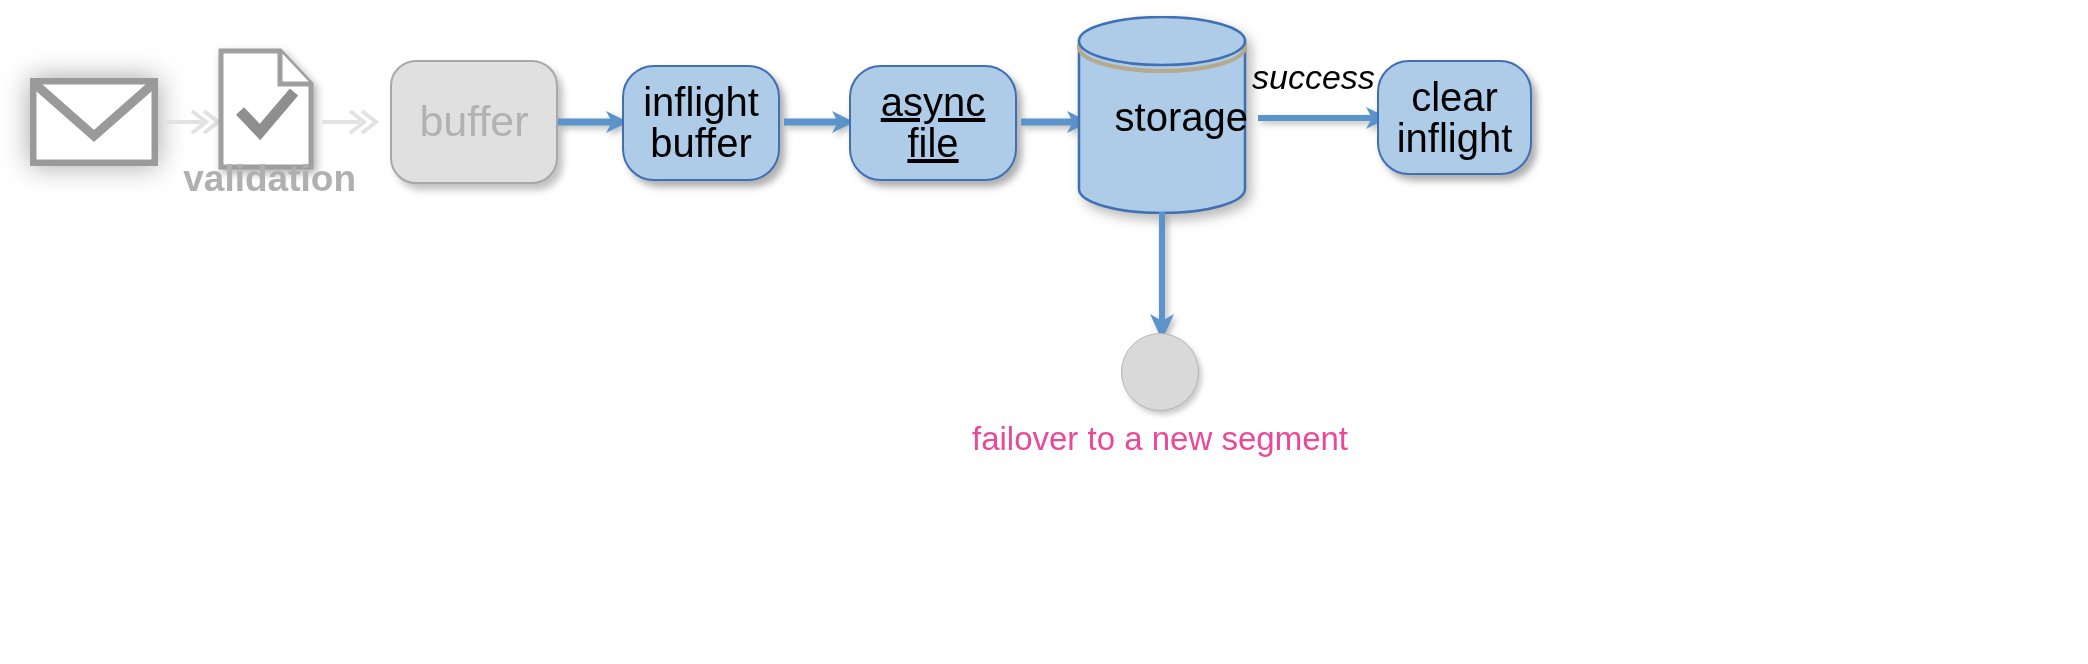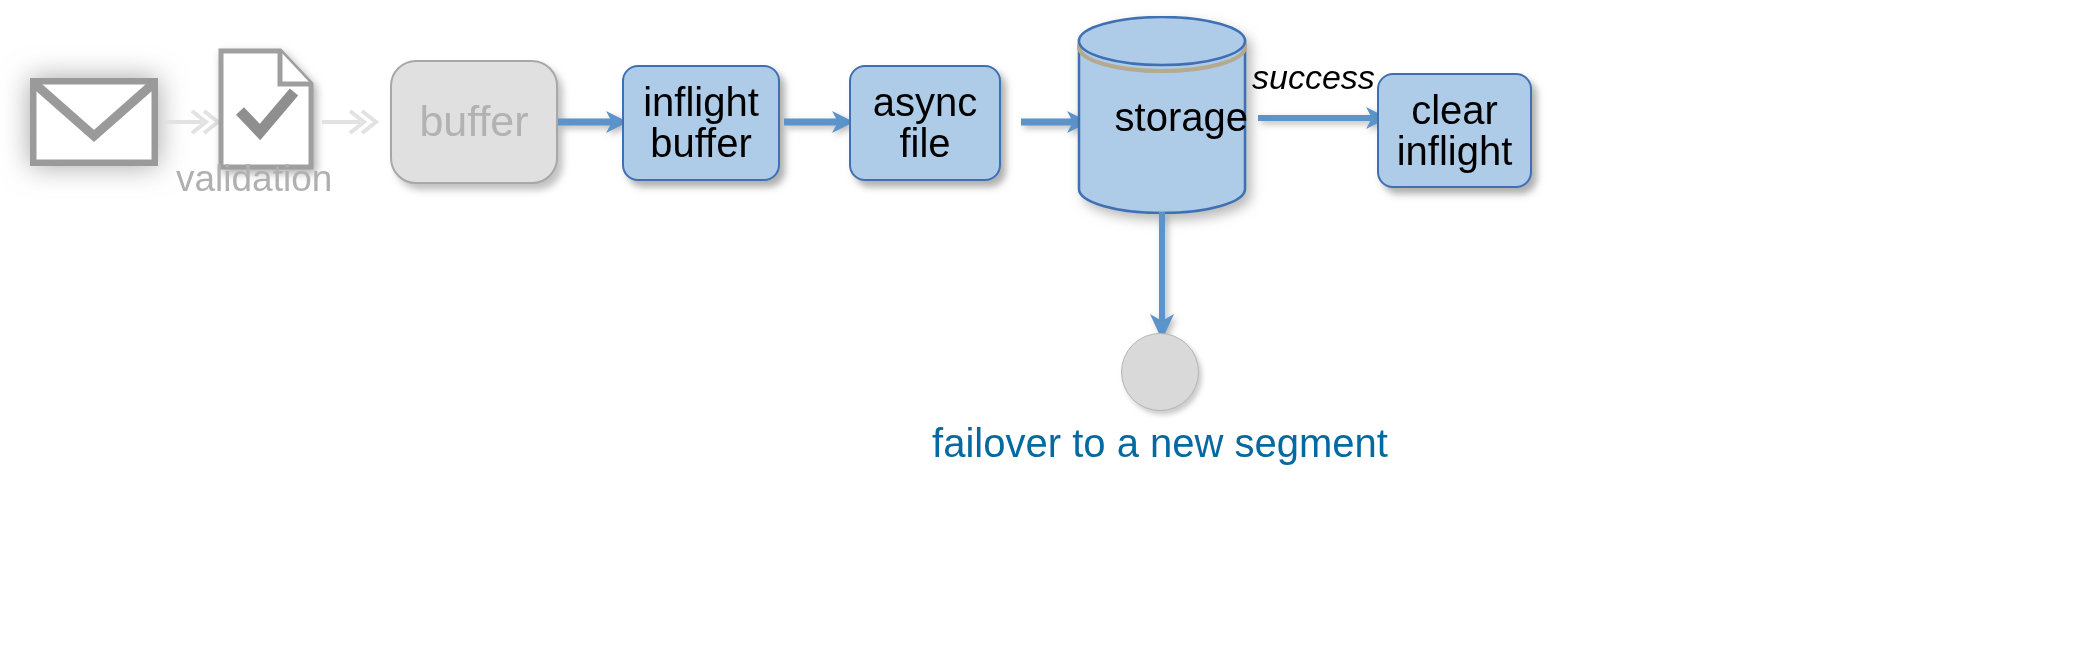--- a/index.html
+++ b/index.html
@@ -28,25 +28,26 @@
 
   
   #validation-icon {
     left: 218px; top: 48px;
     width: 96px; height: 122px;
     filter: drop-shadow(3px 4px 4px rgba(110,110,110,0.55));
   }
   #validation-label {
     left: 176px; top: 158px;
     width: 180px;
-    text-align: left;
+    text-align: right;
     font-size: 37px;
     color: #b0b0b0;
     letter-spacing: 0px;
     white-space: nowrap;
+    font-weight: bold;
   }
 
   
   .grey-arrow { height: 36px; }
   #grey-arrow-1 { left: 162px; top: 104px; width: 60px; }
   #grey-arrow-2 { left: 320px; top: 104px; width: 60px; }
 
   
   .node-box {
     box-sizing: border-box;
@@ -59,44 +60,44 @@
   .box-grey {
     background: #e0e0e0;
     border: 2px solid #a8a8a8;
     border-radius: 26px;
     color: #b2b2b2;
     box-shadow: 5px 6px 7px rgba(120,120,120,0.45);
   }
   .box-blue {
     background: #aecbe8;
     border: 2px solid #3f70b4;
-    border-radius: 16px;
+    border-radius: 32px;
     color: #000000;
     box-shadow: 5px 6px 7px rgba(110,110,110,0.55);
   }
   #node-buffer {
     left: 390px; top: 60px;
     width: 168px; height: 124px;
     font-size: 43px;
   }
   #node-inflight-buffer {
     left: 622px; top: 65px;
     width: 158px; height: 116px;
     font-size: 40px;
   }
   #node-async-flush {
     left: 849px; top: 65px;
-    width: 152px; height: 116px;
-    font-size: 40px;
+    width: 168px; height: 116px;
+    font-size: 40px;
+    text-decoration: underline;
   }
   #node-clear-inflight {
     left: 1377px; top: 60px;
     width: 155px; height: 115px;
     font-size: 40px;
-    margin-top: 13px;
   }
 
   
   #node-storage {
     left: 1076px; top: 16px;
     width: 172px; height: 198px;
     filter: drop-shadow(5px 6px 6px rgba(115,115,115,0.5));
   }
   #storage-label {
     left: 1076px; top: 95px;
@@ -138,22 +139,22 @@
     background: #d9d9d9;
     border: 1.5px solid #b5b5b5;
     box-shadow: 3px 4px 5px rgba(125,125,125,0.4);
   }
 
   
   #failover-caption {
     left: 800px; top: 418px;
     width: 720px;
     text-align: center;
-    font-size: 40px;
-    color: #0369a1;
+    font-size: 33px;
+    color: #ec4899;
     line-height: 1.28;
   }
   #failover-caption div { white-space: nowrap; }
 </style>
 </head>
 <body>
 
 <div id="canvas">
 
   <div class="abs" id="envelope-icon">

